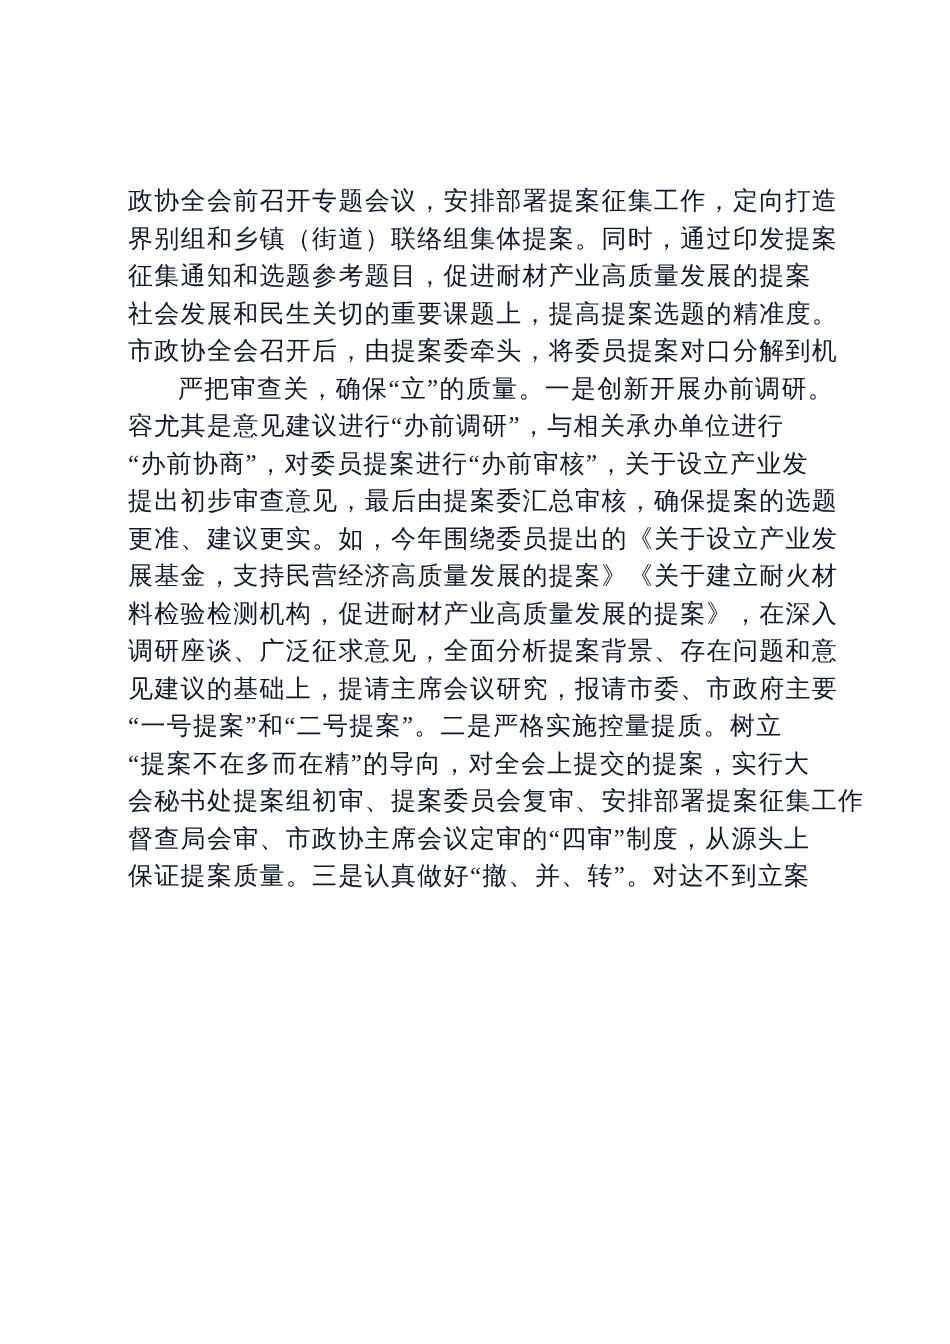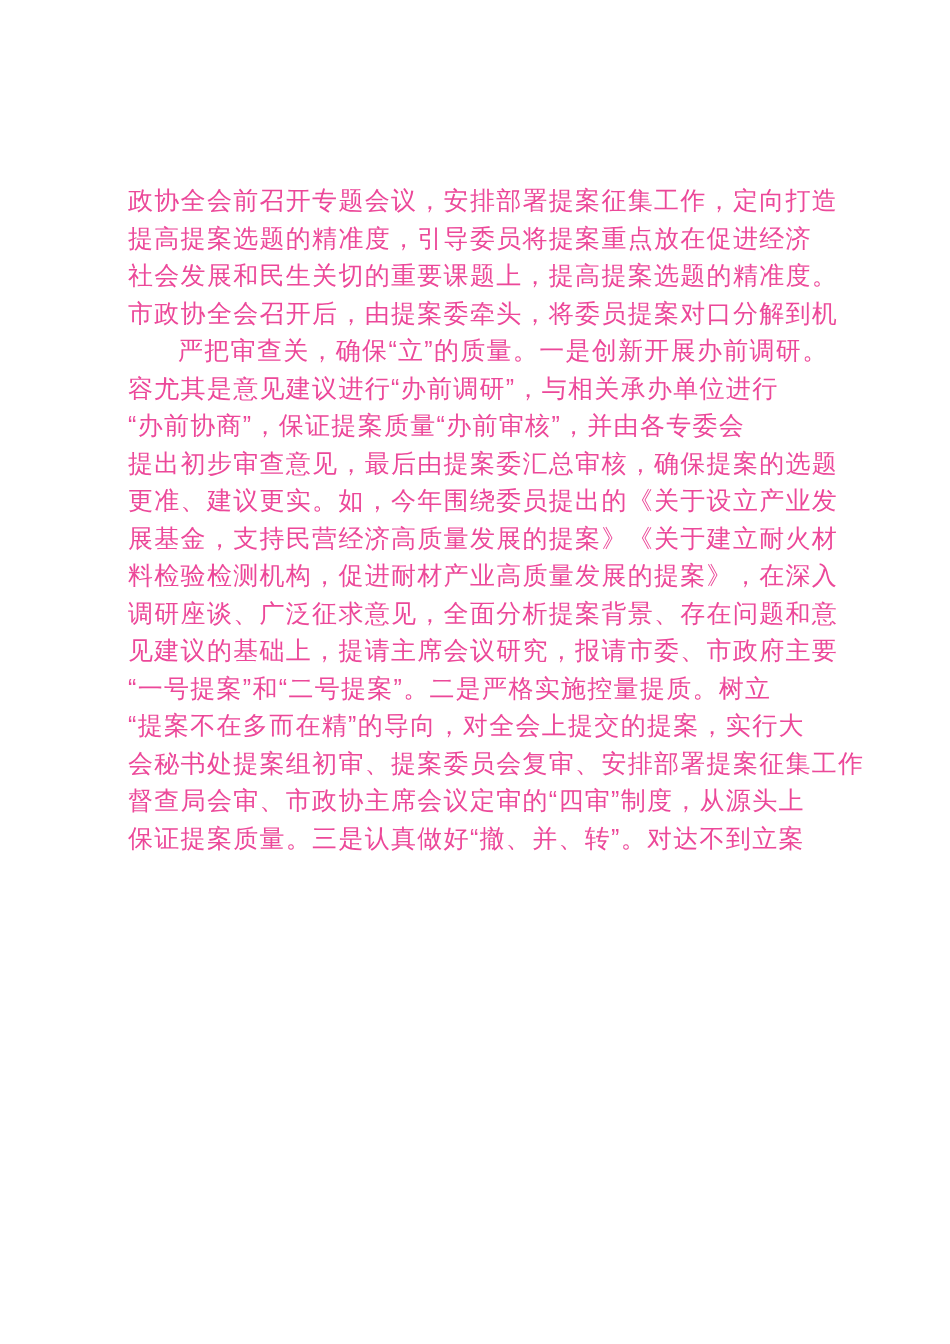--- a/index.html
+++ b/index.html
@@ -23,42 +23,43 @@
   }
   .content {
     position: absolute;
     left: 128px;
     top: 182px;
     width: 700px;
   }
   .line {
     height: 37.5px;
     line-height: 37.5px;
-    font-family: Liberation Sans, sans-serif;
+    font-family: Liberation Serif, serif;
     font-size: 25px;
-    color: #ec4899;
+    color: #0f172a;
     white-space: nowrap;
     letter-spacing: 1.3px;
   }
   .line.indent {
     padding-left: 50px;
   }
 </style>
 </head>
 <body>
 
 <div class="page">
   <div class="content">
     <div class="line">政协全会前召开专题会议，安排部署提案征集工作，定向打造</div>
-    <div class="line">提高提案选题的精准度，引导委员将提案重点放在促进经济</div>
+    <div class="line">界别组和乡镇（街道）联络组集体提案。同时，通过印发提案</div>
+    <div class="line">征集通知和选题参考题目，促进耐材产业高质量发展的提案</div>
     <div class="line">社会发展和民生关切的重要课题上，提高提案选题的精准度。</div>
     <div class="line">市政协全会召开后，由提案委牵头，将委员提案对口分解到机</div>
     <div class="line indent">严把审查关，确保“立”的质量。一是创新开展办前调研。</div>
     <div class="line">容尤其是意见建议进行“办前调研”，与相关承办单位进行</div>
-    <div class="line">“办前协商”，保证提案质量“办前审核”，并由各专委会</div>
+    <div class="line">“办前协商”，对委员提案进行“办前审核”，关于设立产业发</div>
     <div class="line">提出初步审查意见，最后由提案委汇总审核，确保提案的选题</div>
     <div class="line">更准、建议更实。如，今年围绕委员提出的《关于设立产业发</div>
     <div class="line">展基金，支持民营经济高质量发展的提案》《关于建立耐火材</div>
     <div class="line">料检验检测机构，促进耐材产业高质量发展的提案》，在深入</div>
     <div class="line">调研座谈、广泛征求意见，全面分析提案背景、存在问题和意</div>
     <div class="line">见建议的基础上，提请主席会议研究，报请市委、市政府主要</div>
     <div class="line">“一号提案”和“二号提案”。二是严格实施控量提质。树立</div>
     <div class="line">“提案不在多而在精”的导向，对全会上提交的提案，实行大</div>
     <div class="line">会秘书处提案组初审、提案委员会复审、安排部署提案征集工作</div>
     <div class="line">督查局会审、市政协主席会议定审的“四审”制度，从源头上</div>

